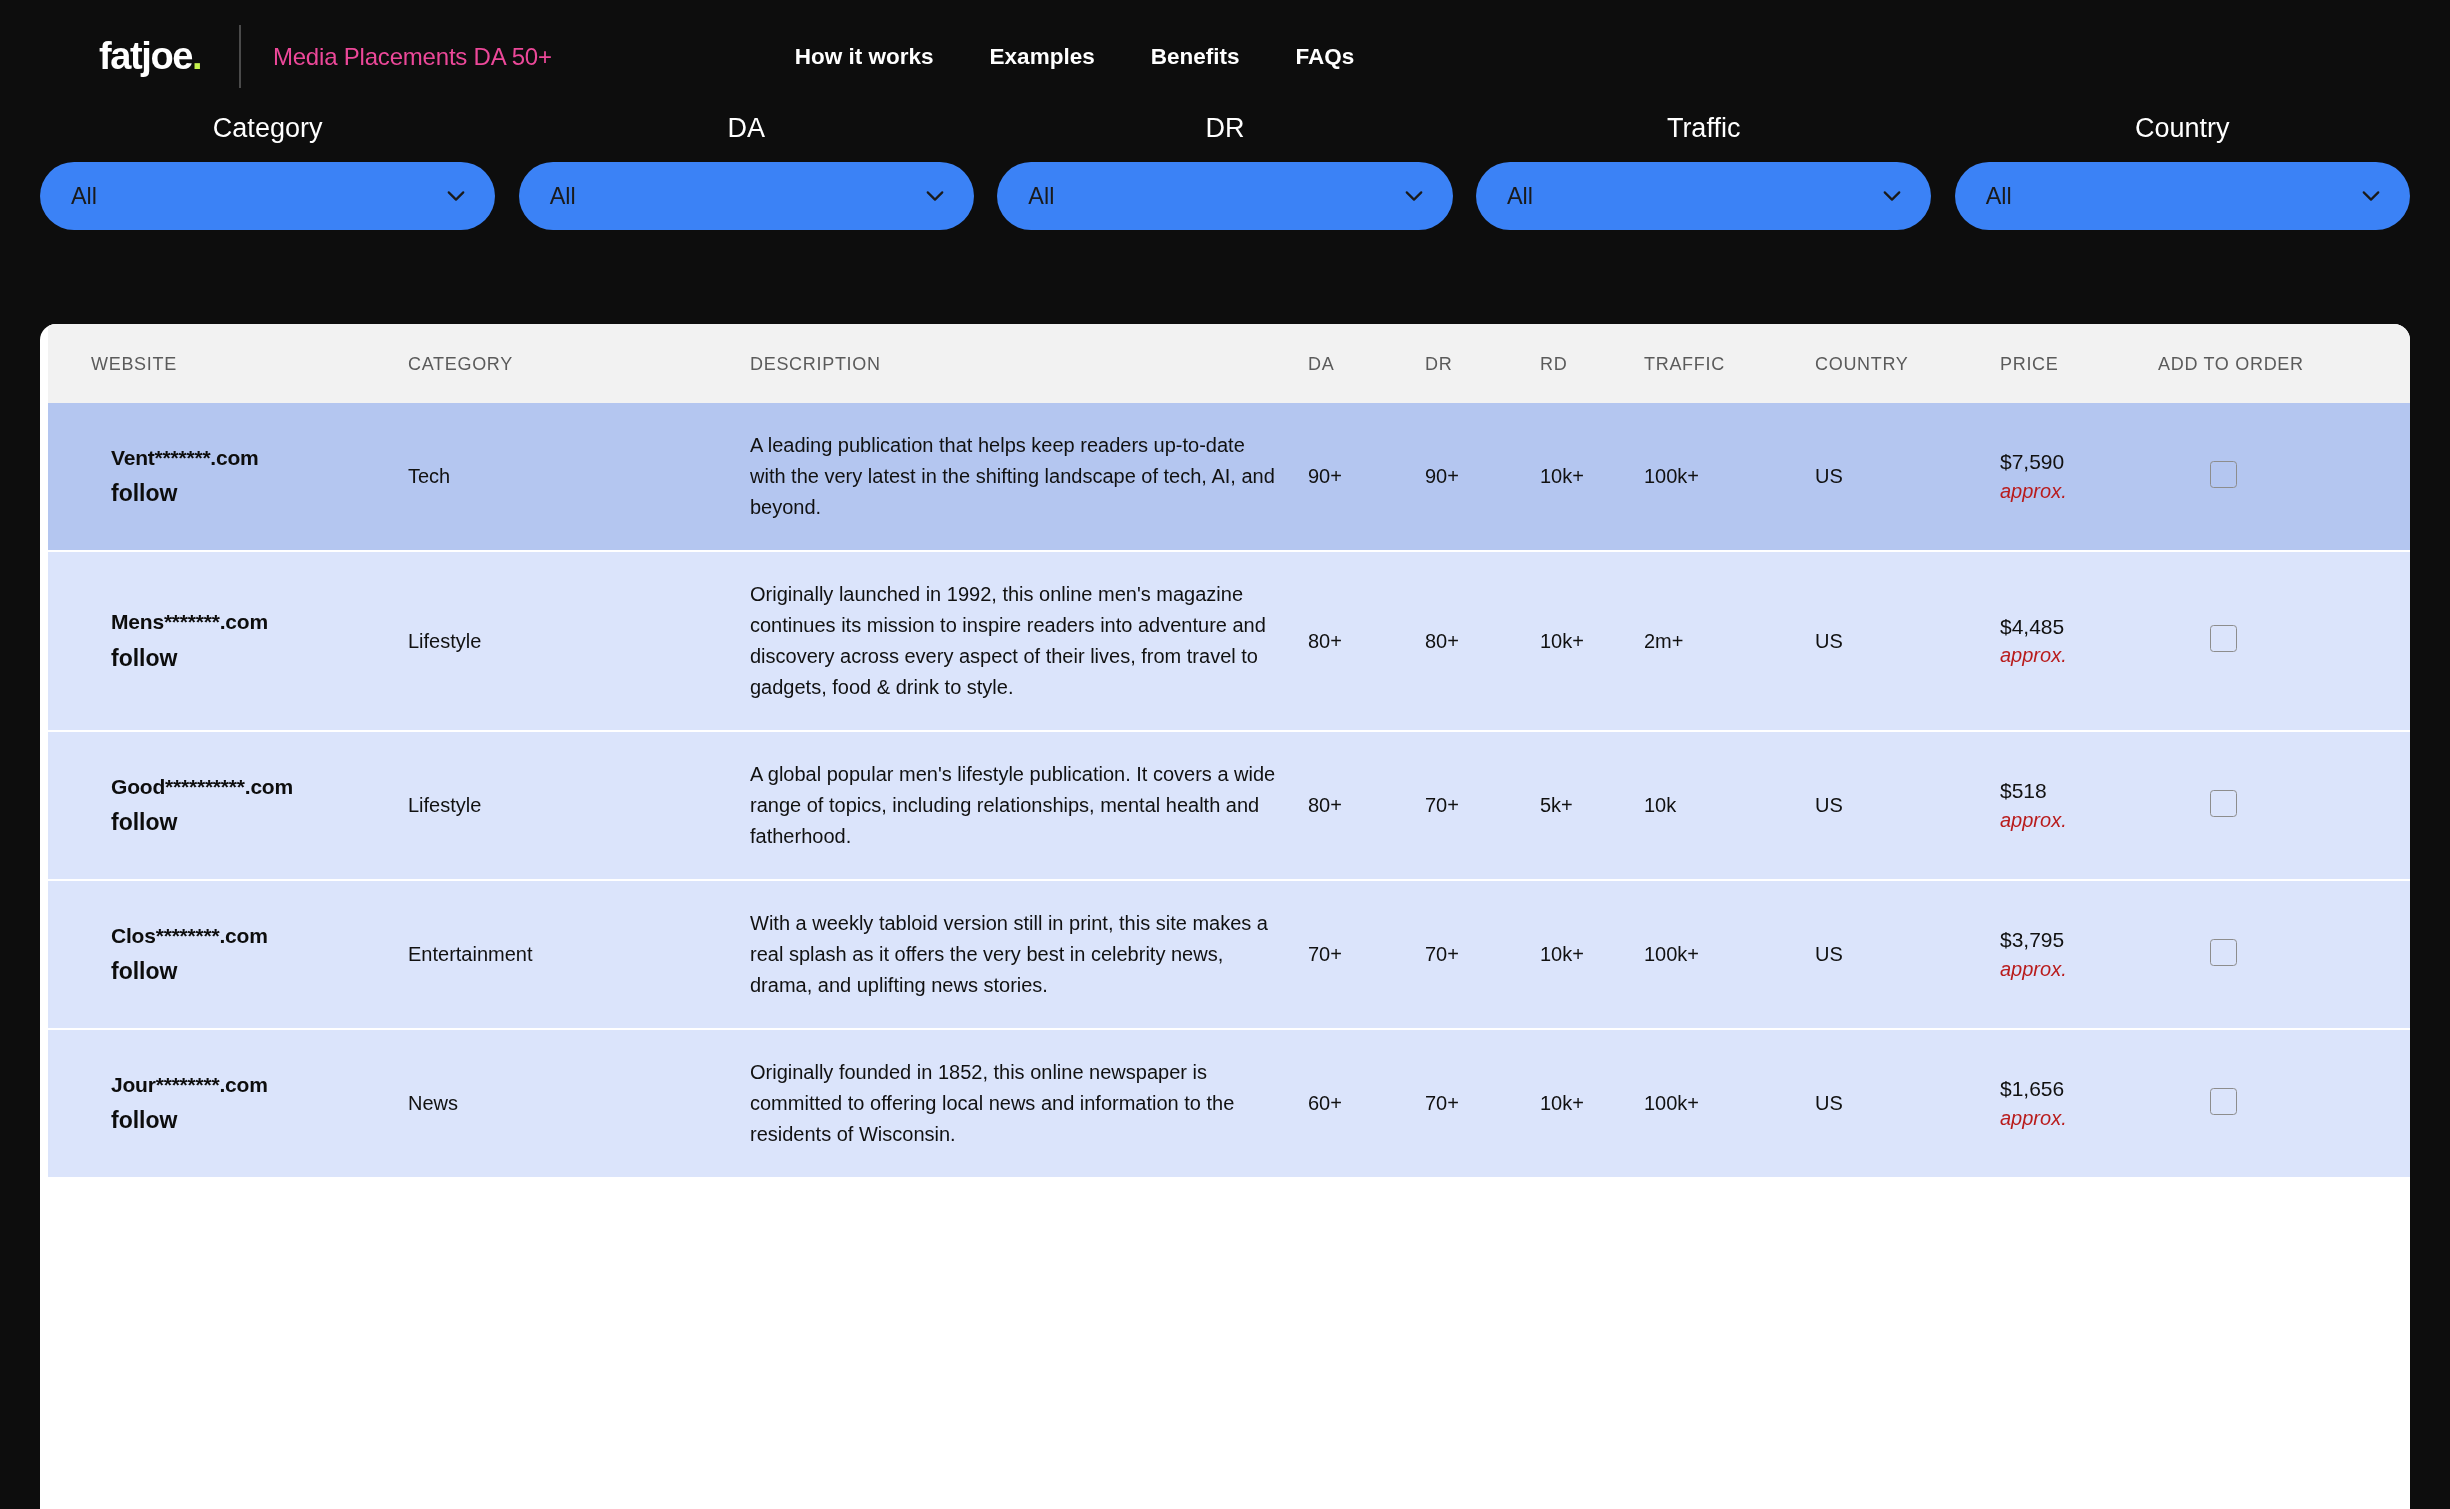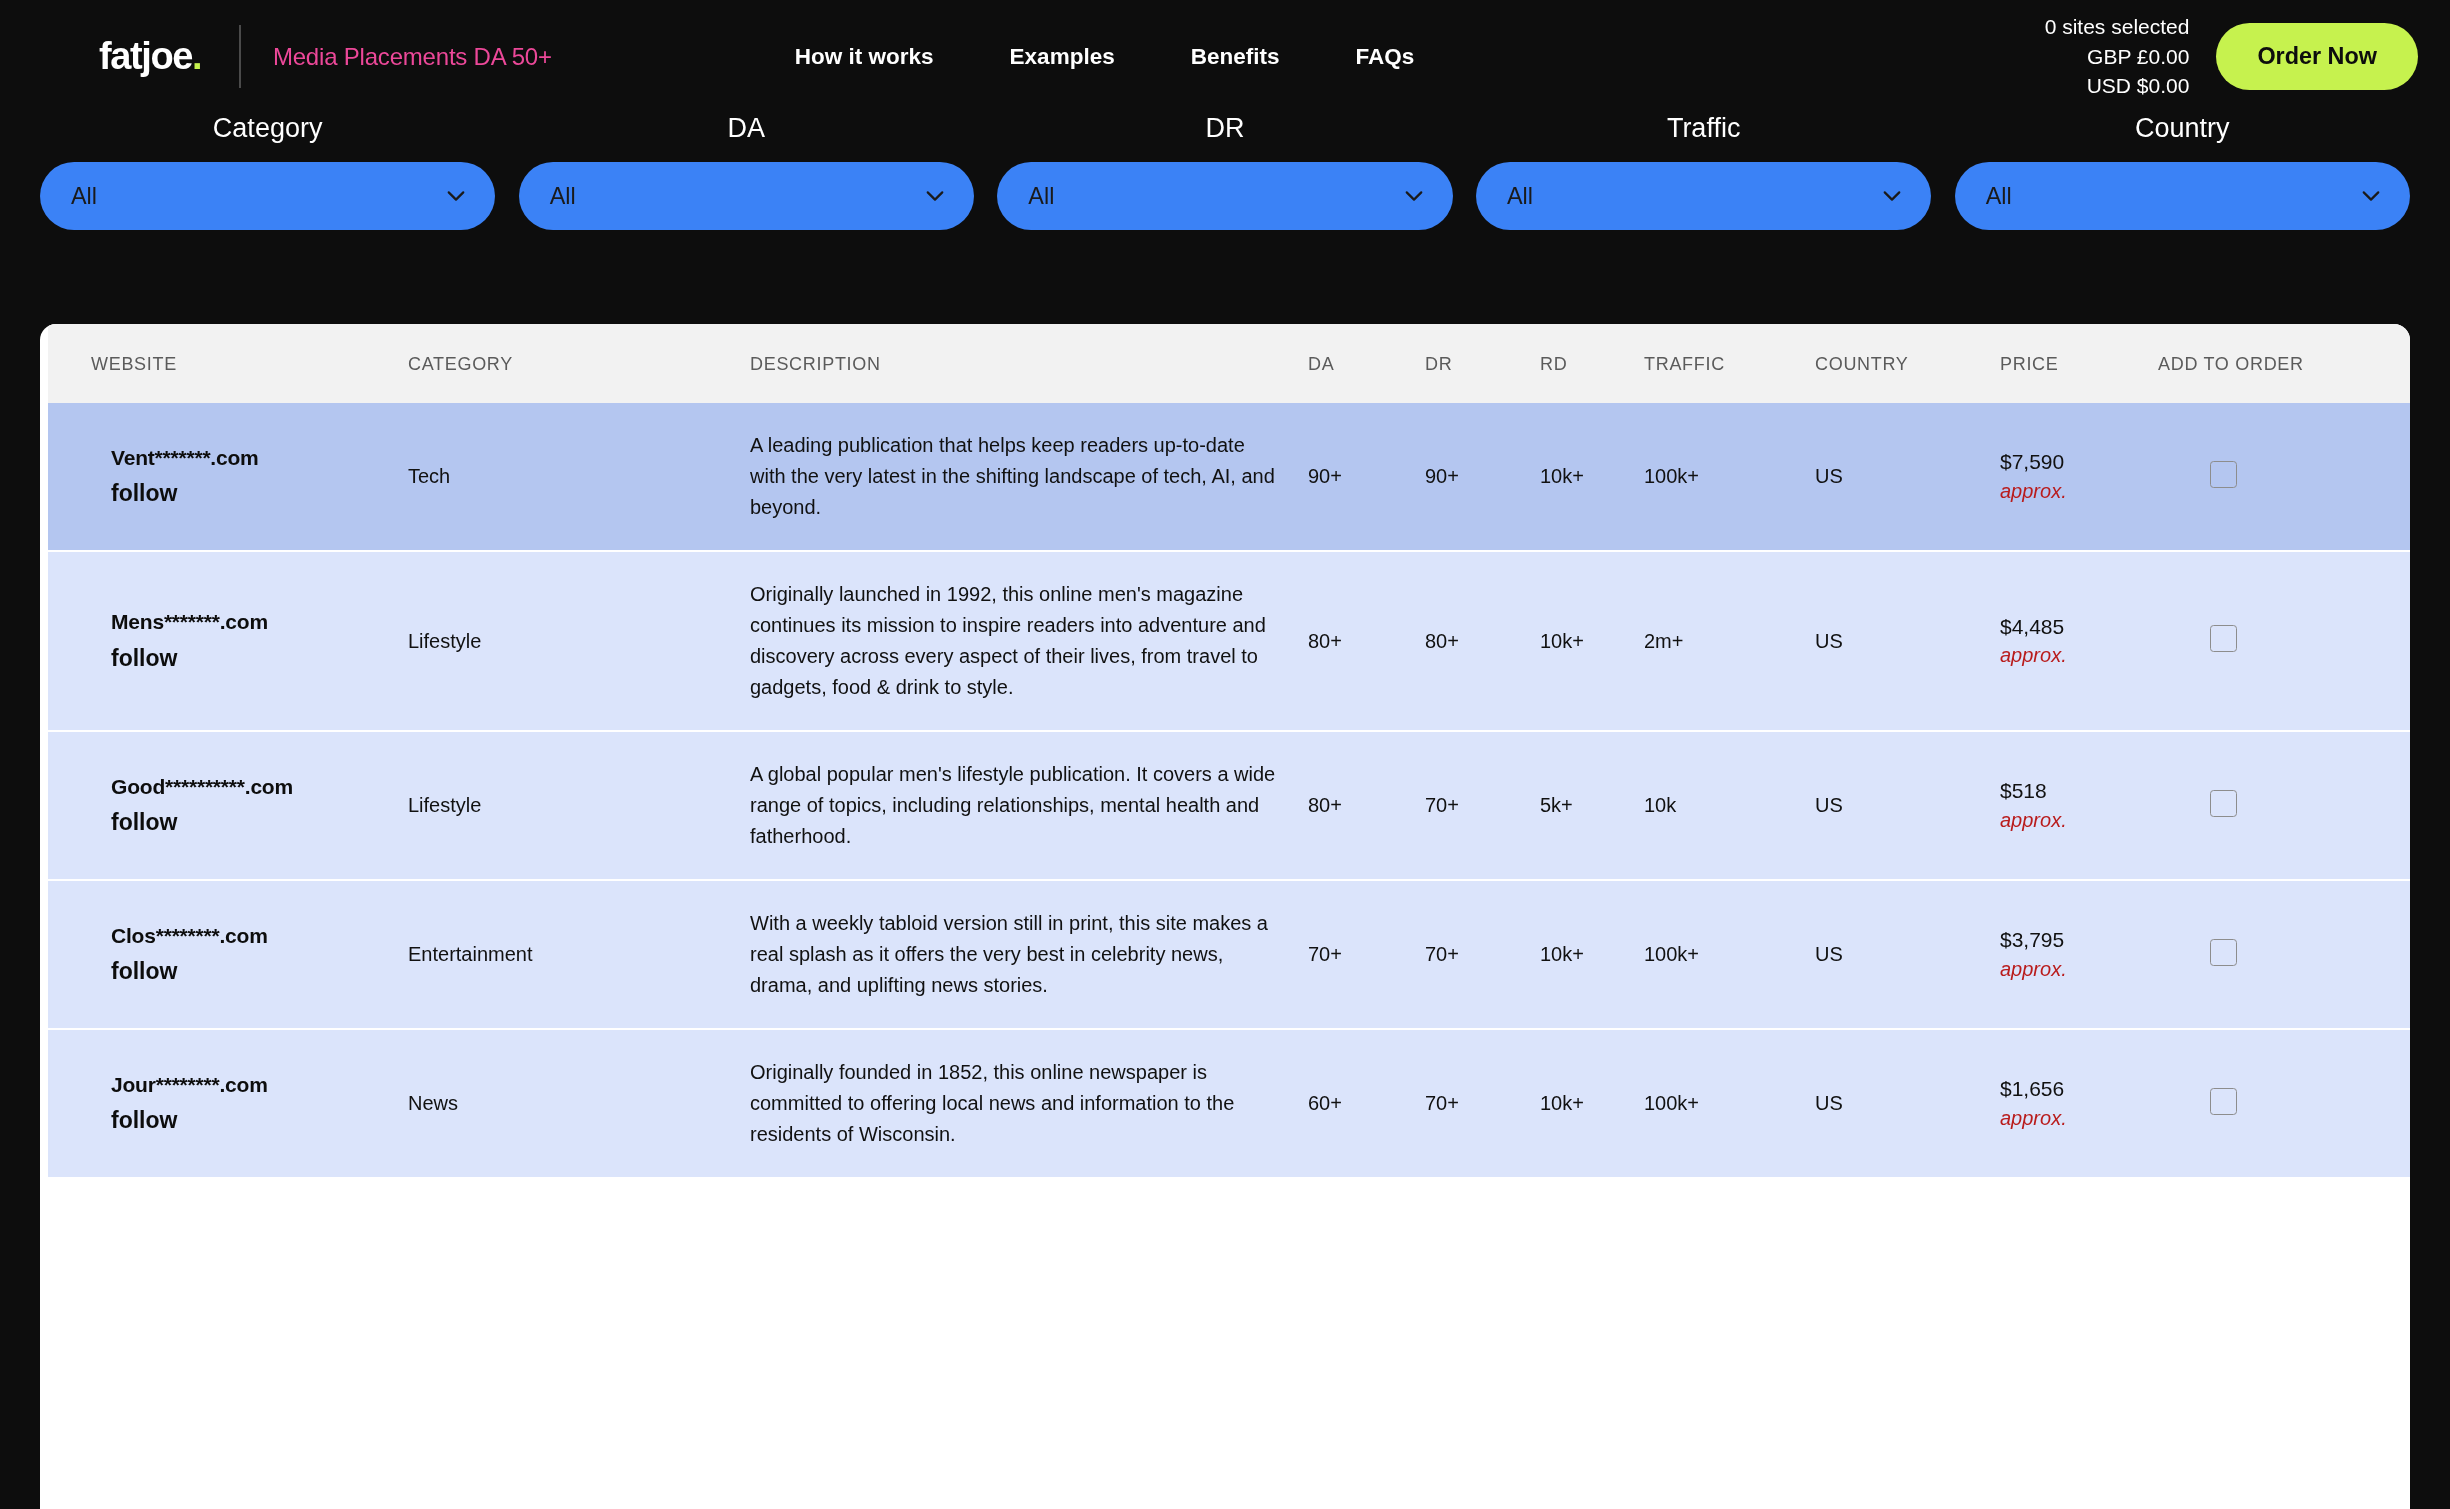--- a/index.html
+++ b/index.html
@@ -41,21 +41,21 @@
   }
   .subtitle {
     color: #ec4899;
     font-size: 24px;
     font-weight: normal;
     letter-spacing: -0.2px;
   }
   .nav-links {
     display: flex;
     align-items: center;
-    gap: 76px;
+    gap: 56px;
     margin-left: 243px;
   }
   .nav-links a {
     color: #ffffff;
     font-size: 22.5px;
     font-weight: bold;
     text-decoration: none;
     white-space: nowrap;
   }
   .cart-area {
@@ -228,28 +228,20 @@
     <div class="divider-v"></div>
     <div class="subtitle">Media Placements DA 50+</div>
 
     <nav class="nav-links">
       <a href="#">How it works</a>
       <a href="#">Examples</a>
       <a href="#">Benefits</a>
       <a href="#">FAQs</a>
     </nav>
 
-    <div class="cart-area">
-      <div class="cart-lines">
-        <div>0 sites selected</div>
-        <div>GBP £0.00</div>
-        <div>USD $0.00</div>
-      </div>
-      <button class="order-btn">Order Now</button>
-    </div>
   </div>
 
   <div class="filters">
 
     <div class="filter">
       <div class="filter-label">Category</div>
       <div class="select-box">
         <span class="select-value">All</span>
         <span class="chev">
           <svg width="20" height="20" viewBox="0 0 22 22">

